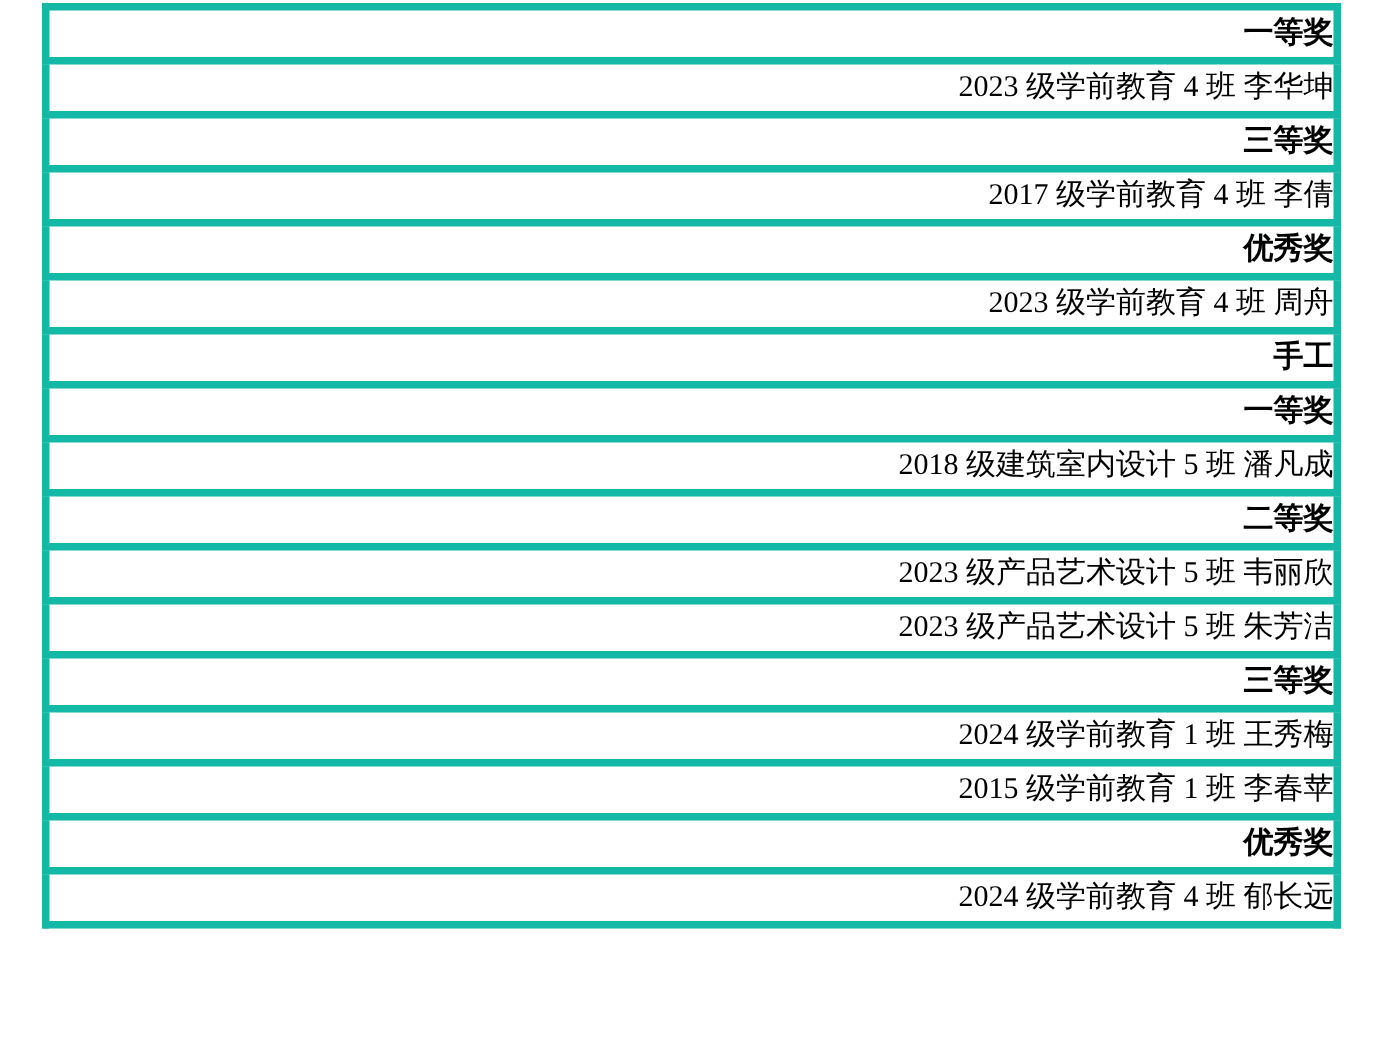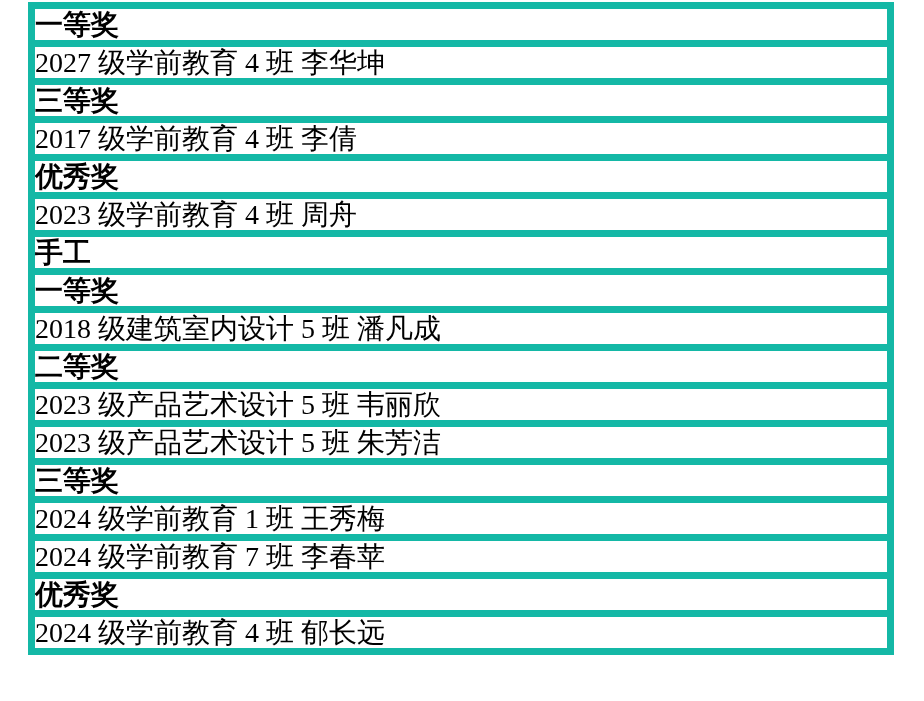--- a/index.html
+++ b/index.html
@@ -21,27 +21,27 @@
     box-sizing: border-box;
   }
   .award-table {
     border-collapse: collapse;
     table-layout: fixed;
     width: 866px;
     margin-left: 28px;
     margin-top: 2px;
   }
   .award-table td {
-    border: 7px solid #14b8a6;
+    border: 5px solid #14b8a6;
     height: 31px;
     line-height: 31px;
     padding: 0;
-    text-align: left;
+    text-align: right;
     vertical-align: middle;
-    font-size: 28px;
+    font-size: 20px;
     font-family: "Liberation Serif", serif;
     white-space: nowrap;
     overflow: hidden;
   }
   .row-heading td {
     font-weight: bold;
   }
   .row-entry td {
     font-weight: normal;
   }
@@ -52,21 +52,21 @@
 </head>
 <body>
 
 <div class="page">
   <table class="award-table">
     <tbody>
       <tr class="row-heading">
         <td><span class="cell-text">一等奖</span></td>
       </tr>
       <tr class="row-entry">
-        <td><span class="cell-text">2027 级学前教育 4 班   李华坤</span></td>
+        <td><span class="cell-text">2023 级学前教育 4 班   李华坤</span></td>
       </tr>
       <tr class="row-heading">
         <td><span class="cell-text">三等奖</span></td>
       </tr>
       <tr class="row-entry">
         <td><span class="cell-text">2017 级学前教育 4 班   李倩</span></td>
       </tr>
       <tr class="row-heading">
         <td><span class="cell-text">优秀奖</span></td>
       </tr>
@@ -91,21 +91,21 @@
       <tr class="row-entry">
         <td><span class="cell-text">2023 级产品艺术设计 5 班   朱芳洁</span></td>
       </tr>
       <tr class="row-heading">
         <td><span class="cell-text">三等奖</span></td>
       </tr>
       <tr class="row-entry">
         <td><span class="cell-text">2024 级学前教育 1 班   王秀梅</span></td>
       </tr>
       <tr class="row-entry">
-        <td><span class="cell-text">2024 级学前教育 7 班   李春苹</span></td>
+        <td><span class="cell-text">2015 级学前教育 1 班   李春苹</span></td>
       </tr>
       <tr class="row-heading">
         <td><span class="cell-text">优秀奖</span></td>
       </tr>
       <tr class="row-entry">
         <td><span class="cell-text">2024 级学前教育 4 班  郁长远</span></td>
       </tr>
     </tbody>
   </table>
 </div>

